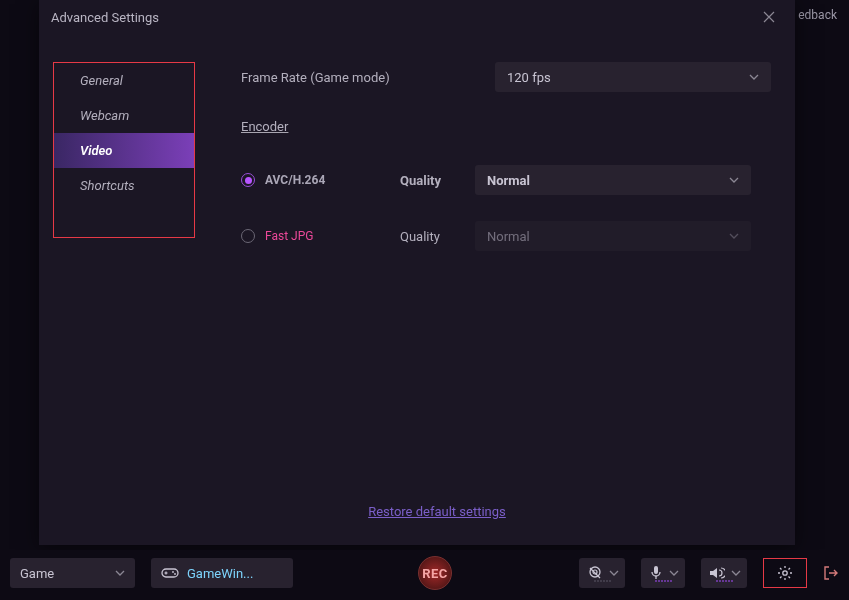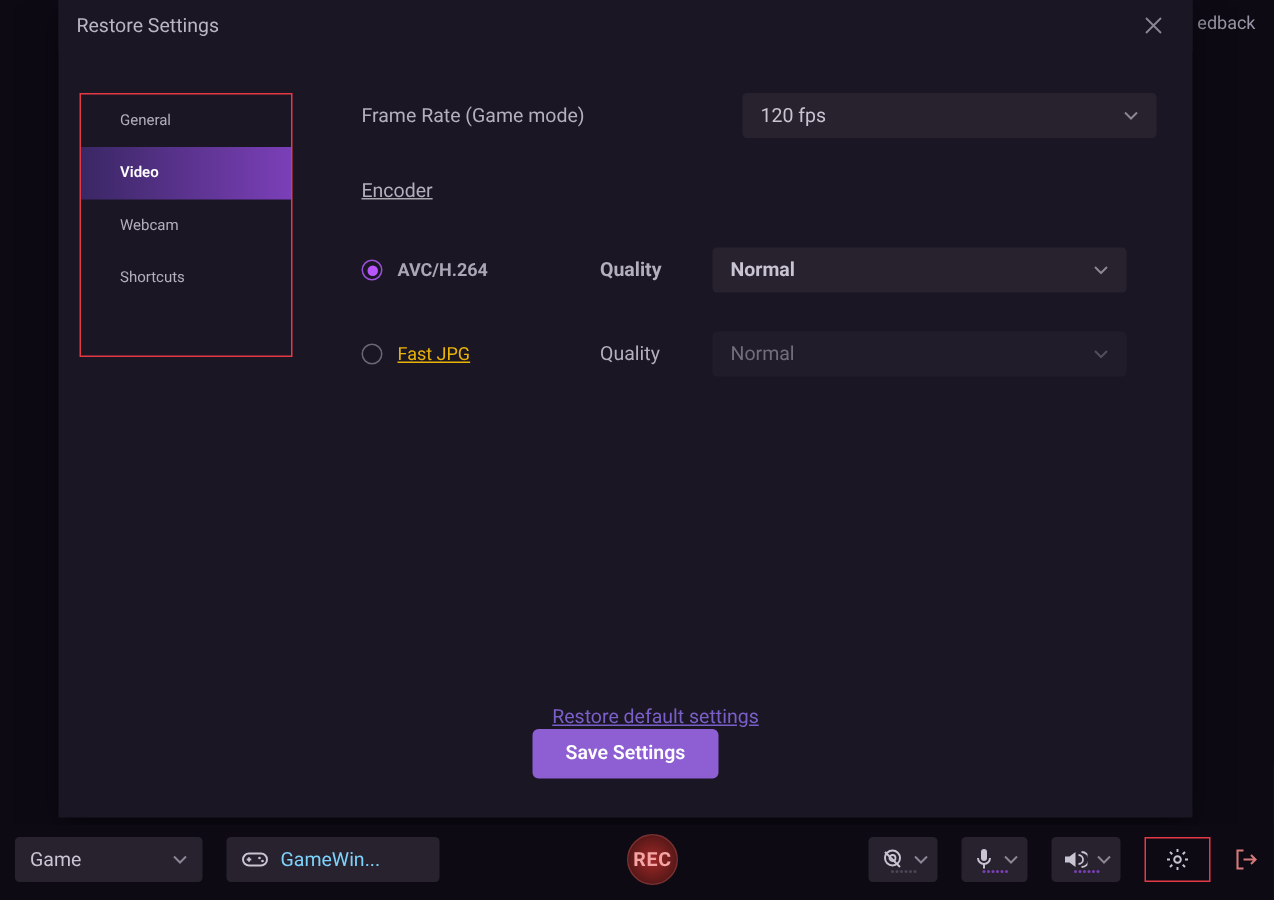--- a/index.html
+++ b/index.html
@@ -27,23 +27,24 @@
   width: 142px;
   border: 1px solid #e63946;
   background: transparent;
   padding: 0;
   height: 176px;
 }
 .sidebar-item {
   height: 35px;
   display: flex; align-items: center;
   padding-left: 26px;
-  font-size: 10px;
+  font-size: 13px;
   color: #b3afbd;
   cursor: pointer;
+  font-style: italic;
 }
 .sidebar-item.active {
   background: linear-gradient(90deg, #3a2764 0%, #7b3fb8 100%);
   color: #fff;
   font-weight: 600;
 }
 
 .content { flex: 1; padding: 0 0 0 46px; }
 
 .row { display: flex; align-items: center; margin-bottom: 24px; }
@@ -66,21 +67,21 @@
 .radio {
   width: 14px; height: 14px; border-radius: 50%;
   border: 1.5px solid #9a4fd8;
   display: inline-flex; align-items: center; justify-content: center;
   margin-right: 10px;
   cursor: pointer;
 }
 .radio.off { border-color: #6b6775; }
 .radio .dot { width: 7px; height: 7px; border-radius: 50%; background: #b855ff; }
 .radio-label { font-size: 12px; color: #aaa6b6; width: 135px; }
-.radio-label.off { color: #eab308; text-decoration: underline; }
+.radio-label.off { color: #ec4899; }
 .quality-label { font-size: 13px; color: #b3afbd; width: 75px; }
 
 .modal-footer {
   position: absolute;
   bottom: 26px; left: 24px; right: 24px;
   display: flex; justify-content: space-between; align-items: center; flex-direction: column;
 }
 .restore-link { color: #7b5fc9; font-size: 13px; text-decoration: underline; cursor: pointer; padding-left: 40px;}
 .save-btn {
   background: #8d5fd3;
@@ -172,38 +173,38 @@
 svg { display: block; }
 </style>
 </head>
 <body>
 
 <span class="feedback-text">edback</span>
 
 <div class="modal">
 
   <div class="modal-header">
-    <span class="modal-title">Restore Settings</span>
+    <span class="modal-title">Advanced Settings</span>
     <span class="close-btn">
       <svg width="12" height="12" viewBox="0 0 12 12">
           <path d="M1 1 L11 11 M11 1 L1 11" stroke="currentColor" stroke-width="1.2" fill="none"></path>
         </svg>
     </span>
   </div>
 
   <div class="modal-body">
     <div class="sidebar">
       <div class="sidebar-item">
           <span>General</span>
         </div>
+      <div class="sidebar-item">
+          <span>Webcam</span>
+        </div>
       <div class="sidebar-item active">
           <span>Video</span>
-        </div>
-      <div class="sidebar-item">
-          <span>Webcam</span>
         </div>
       <div class="sidebar-item">
           <span>Shortcuts</span>
         </div>
     </div>
 
     <div class="content">
       <div class="row" style="justify-content: space-between;">
         <span class="label">Frame Rate (Game mode)</span>
         <div class="select" style="width: 276px;">
@@ -248,21 +249,20 @@
               </svg>
           </span>
         </div>
       </div>
 
     </div>
   </div>
 
   <div class="modal-footer">
     <span class="restore-link">Restore default settings</span>
-    <button class="save-btn">Save Settings</button>
   </div>
 </div>
 
 <div class="toolbar">
   <div class="mode-select">
     <span>Game</span>
     <span class="chevron">
       <svg width="10" height="6" viewBox="0 0 10 6">
           <path d="M1 1 L5 5 L9 1" stroke="currentColor" stroke-width="1.3" fill="none"></path>
         </svg>

